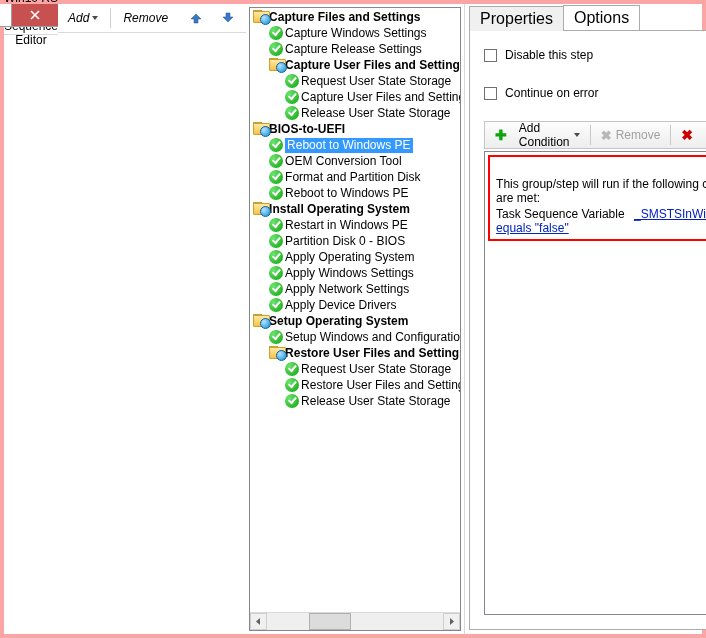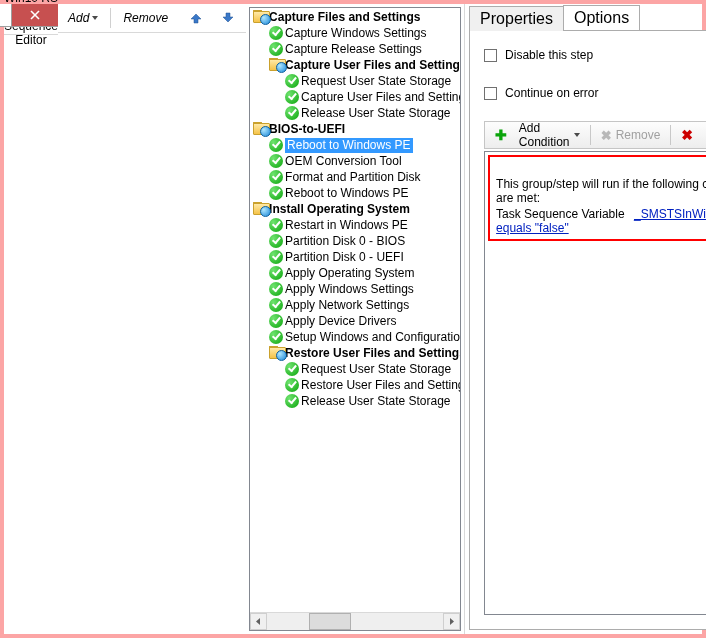--- a/index.html
+++ b/index.html
@@ -219,45 +219,49 @@
           <div class="node ind1">
               <span class="ic">
                 <span class="green-check"></span>
               </span>
               <span class="lbl">Partition Disk 0 - BIOS</span>
             </div>
           <div class="node ind1">
               <span class="ic">
                 <span class="green-check"></span>
               </span>
-              <span class="lbl">Partition Disk 0 - UEFI</span>
-            </div>
-          <div class="node ind1">
-              <span class="ic">
-                <span class="green-check"></span>
-              </span>
               <span class="lbl">Apply Operating System</span>
             </div>
           <div class="node ind1">
               <span class="ic">
                 <span class="green-check"></span>
               </span>
               <span class="lbl">Apply Windows Settings</span>
             </div>
           <div class="node ind1">
               <span class="ic">
                 <span class="green-check"></span>
               </span>
               <span class="lbl">Apply Network Settings</span>
             </div>
           <div class="node ind1">
               <span class="ic">
                 <span class="green-check"></span>
               </span>
               <span class="lbl">Apply Device Drivers</span>
+            </div>
+          <div class="node bold ind0">
+              <span class="ic">
+                <span class="folder">
+                  <span class="tab"></span>
+                  <span class="body"></span>
+                  <span class="disk"></span>
+                </span>
+              </span>
+              <span class="lbl">Setup Operating System</span>
             </div>
           <div class="node ind1">
               <span class="ic">
                 <span class="green-check"></span>
               </span>
               <span class="lbl">Setup Windows and Configuration</span>
             </div>
           <div class="node bold ind1">
               <span class="ic">
                 <span class="folder">

